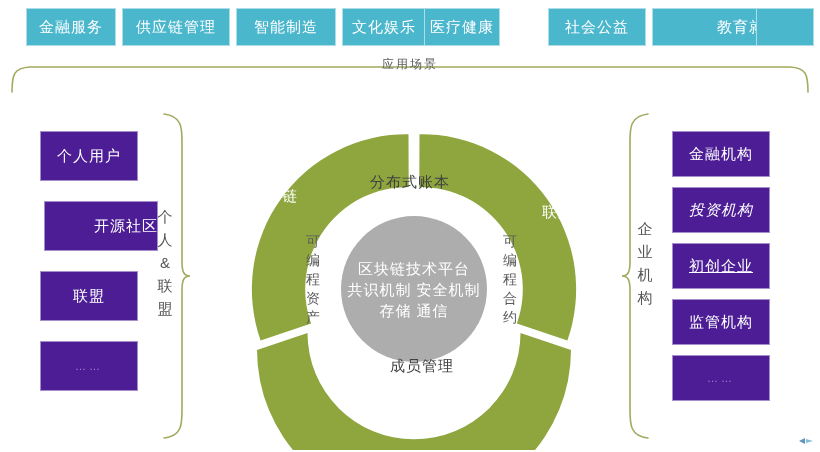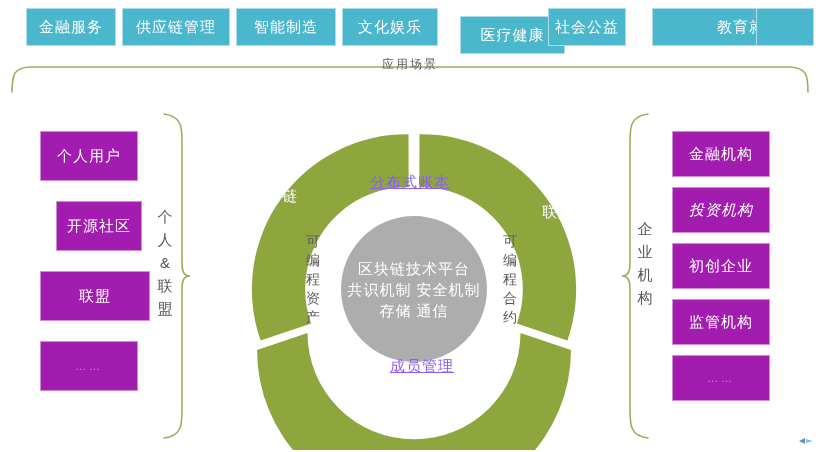--- a/index.html
+++ b/index.html
@@ -26,21 +26,21 @@
   
   .scenebracket{position:absolute;left:0;top:52px;width:820px;height:42px;}
   .scenelabel{
     position:absolute;left:0;top:56px;width:820px;
     text-align:center;font-size:12px;color:#5b5b5b;letter-spacing:2px;
   }
 
   
   .sidebox{
     position:absolute;
-    background:#a21caf;
+    background:#4c1d95;
     display:flex;align-items:center;justify-content:center;
     color:#ffffff;font-size:15px;letter-spacing:1px;
     box-shadow:0 0 0 1px rgba(255,255,255,.5) inset;
   }
   .sidebox.dots{color:rgba(255,255,255,.45);font-size:11px;letter-spacing:3px;}
 
   .bracketlabel{
     position:absolute;
     width:26px;
     font-size:15px;color:#555555;
@@ -51,21 +51,21 @@
 
   .sidebracket{position:absolute;}
 
   
   .ring{position:absolute;left:238px;top:128px;width:352px;height:322px;}
 
   .ringtext{
     position:absolute;color:#ffffff;font-size:15px;letter-spacing:1px;
     white-space:nowrap;
   }
-  .ringtext.dark{color:#8b5cf6;text-decoration:underline;}
+  .ringtext.dark{color:#404040;}
   .vtext{
     position:absolute;width:20px;font-size:14px;color:#5a5a5a;
     line-height:19px;text-align:center;
   }
   .vtext span{display:block;}
   .vtext.white span{color:#5a5a5a;}
 
   .coretext{
     position:absolute;left:238px;top:128px;width:352px;height:322px;
     display:flex;flex-direction:column;align-items:center;justify-content:center;
@@ -89,49 +89,49 @@
   <div class="tagrow">
     <div class="tag" style="left:26px;width:90px;">
       <span>金融服务</span>
     </div>
     <div class="tag" style="left:122px;width:108px;">
       <span>供应链管理</span>
     </div>
     <div class="tag" style="left:236px;width:100px;">
       <span>智能制造</span>
     </div>
-    <div class="tag" style="left:342px;width:96px;">
+    <div class="tag" style="left:342px;width:84px;">
       <span>文化娱乐</span>
     </div>
-    <div class="tag" style="left:460px;width:105px;margin-top:8px;">
+    <div class="tag" style="left:424px;width:76px;">
       <span>医疗健康</span>
     </div>
-    <div class="tag" style="left:548px;width:78px;">
+    <div class="tag" style="left:548px;width:98px;">
       <span>社会公益</span>
     </div>
     <div class="tag" style="left:652px;width:98px;padding-left:48px;">
       <span>教育就业</span>
     </div>
     <div class="tag empty" style="left:756px;width:58px;">
       <span></span>
     </div>
   </div>
 
   <svg class="scenebracket" viewBox="0 0 820 42">
     <path d="M12 40 C12 22 14 16 30 15 L790 15 C806 16 808 22 808 40" fill="none" stroke="#a3a95e" stroke-width="1.6" stroke-linecap="round"></path>
   </svg>
   <div class="scenelabel">应用场景</div>
 
   <div class="sidebox" style="left:40px;top:131px;width:98px;height:50px;">
     <span>个人用户</span>
   </div>
-  <div class="sidebox" style="left:56px;top:201px;width:86px;height:50px;">
+  <div class="sidebox" style="left:44px;top:201px;width:114px;height:50px;justify-content:flex-end;">
     <span>开源社区</span>
   </div>
-  <div class="sidebox" style="left:40px;top:271px;width:110px;height:50px;">
+  <div class="sidebox" style="left:40px;top:271px;width:98px;height:50px;">
     <span>联盟</span>
   </div>
   <div class="sidebox dots" style="left:40px;top:341px;width:98px;height:50px;">
     <span>……</span>
   </div>
 
   <svg class="sidebracket" style="left:148px;top:112px;width:44px;height:328px;" viewBox="0 0 44 328">
     <path d="M16 2 C34 4 34 16 34 30 L34 150 C34 160 36 164 42 164
              C36 164 34 168 34 178 L34 298 C34 312 34 324 16 326" fill="none" stroke="#a3a95e" stroke-width="1.6" stroke-linecap="round"></path>
   </svg>
@@ -155,21 +155,21 @@
     <span>机</span>
     <span>构</span>
   </div>
 
   <div class="sidebox" style="left:672px;top:131px;width:98px;height:46px;text-align:center;">
     <span>金融机构</span>
   </div>
   <div class="sidebox" style="left:672px;top:187px;width:98px;height:46px;font-style:italic;">
     <span>投资机构</span>
   </div>
-  <div class="sidebox" style="left:672px;top:243px;width:98px;height:46px;">
+  <div class="sidebox" style="left:672px;top:243px;width:98px;height:46px;text-decoration:underline;">
     <span>初创企业</span>
   </div>
   <div class="sidebox" style="left:672px;top:299px;width:98px;height:46px;">
     <span>监管机构</span>
   </div>
   <div class="sidebox dots" style="left:672px;top:355px;width:98px;height:46px;">
     <span>……</span>
   </div>
 
   <svg class="ring" viewBox="0 0 352 322">

